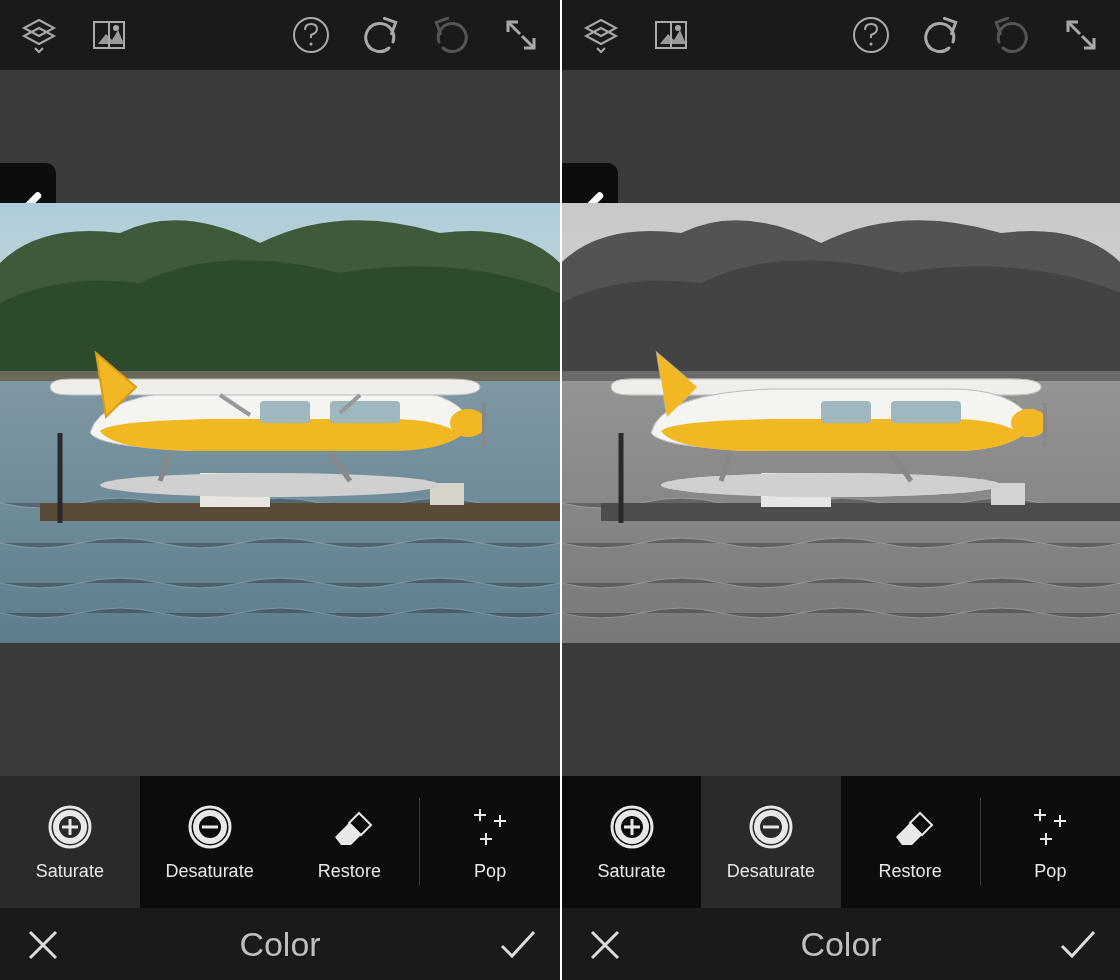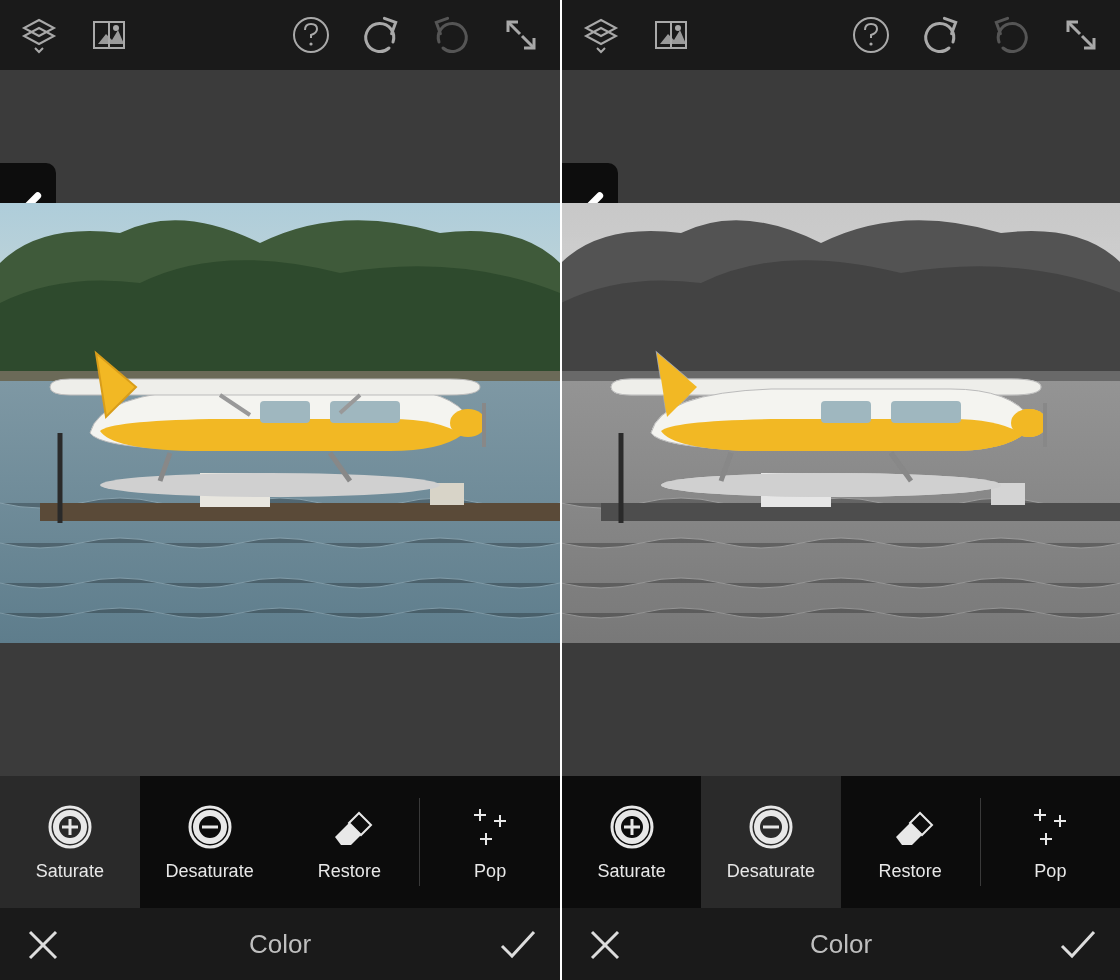--- a/index.html
+++ b/index.html
@@ -26,21 +26,21 @@
   
   .toolstrip { height: 132px; background: #0c0c0c; display: flex; }
   .tool { flex: 1; display: flex; flex-direction: column; align-items: center; justify-content: center; gap: 10px; color: #e8e8e8; position: relative; cursor: pointer; }
   .tool.selected { background: #2a2a2a; }
   .tool .ticon { width: 48px; height: 48px; display: flex; align-items: center; justify-content: center; }
   .tool span { font-size: 18px; font-weight: 300; }
   .divider { width: 1px; background: #3a3a3a; margin: 22px 0; }
 
   
   .botbar { height: 72px; background: #1a1a1a; display: flex; align-items: center; padding: 0 20px; color: #cfcfcf; }
-  .botbar .title { flex: 1; text-align: center; font-size: 26px; font-weight: 300; color: #bfbfbf; }
+  .botbar .title { flex: 1; text-align: center; font-size: 34px; font-weight: 300; color: #bfbfbf; }
   .bticon { width: 44px; height: 44px; display: flex; align-items: center; justify-content: center; color: #ddd; }
 </style>
 </head>
 <body>
 
 <svg width="0" height="0" style="position:absolute">
  <defs>
   <g id="i-layers">
     <polygon points="21,6 36,14 21,22 6,14" fill="none" stroke="currentColor" stroke-width="2"></polygon>
     <polygon points="21,14 36,22 21,30 6,22" fill="none" stroke="currentColor" stroke-width="2"></polygon>

